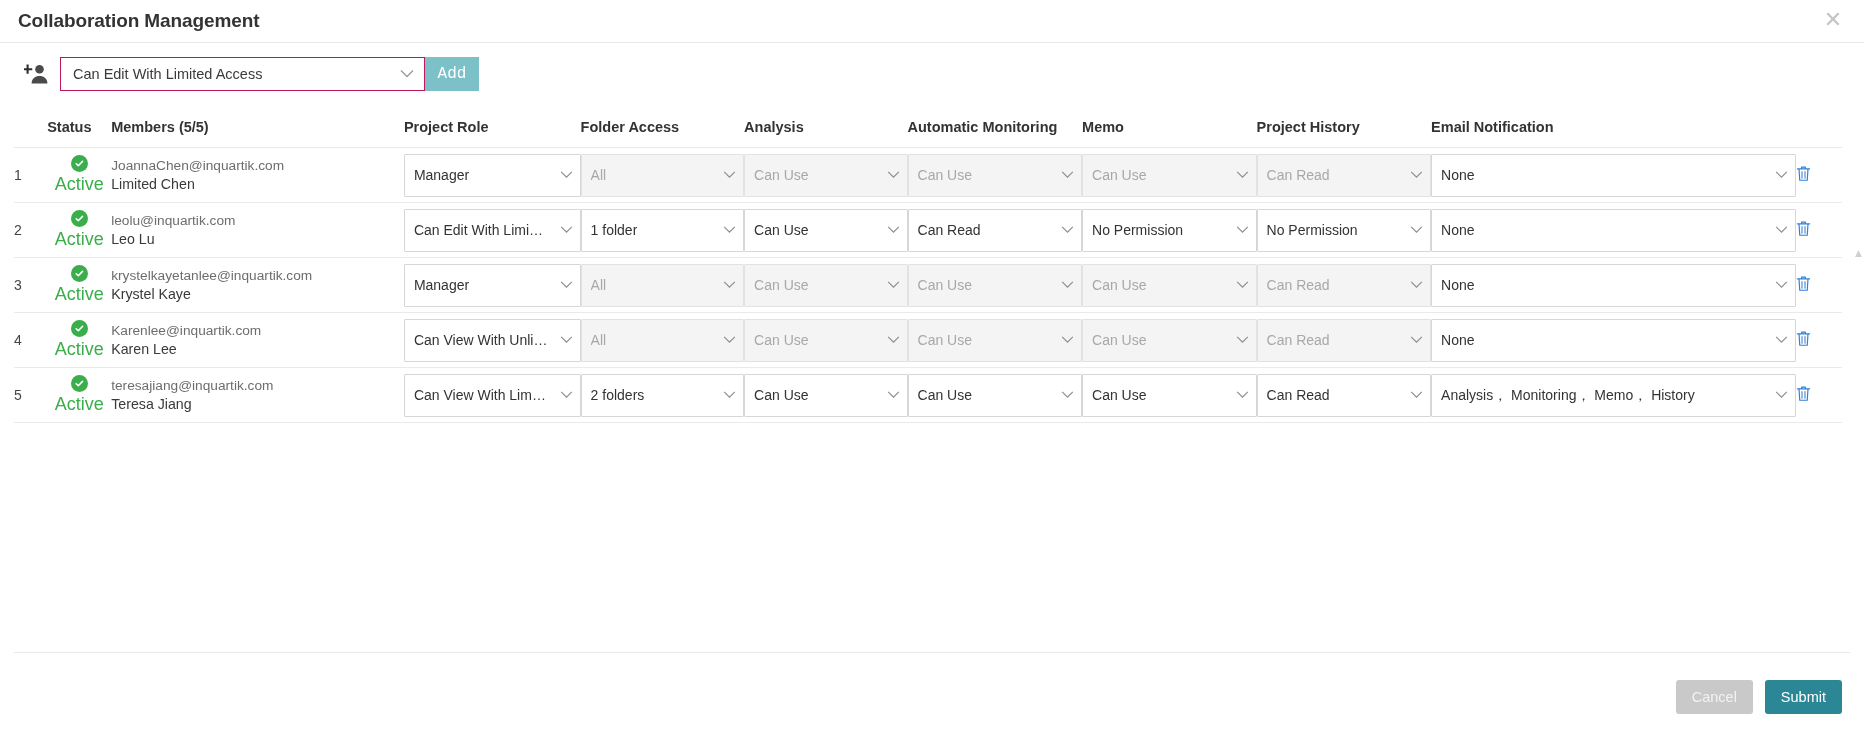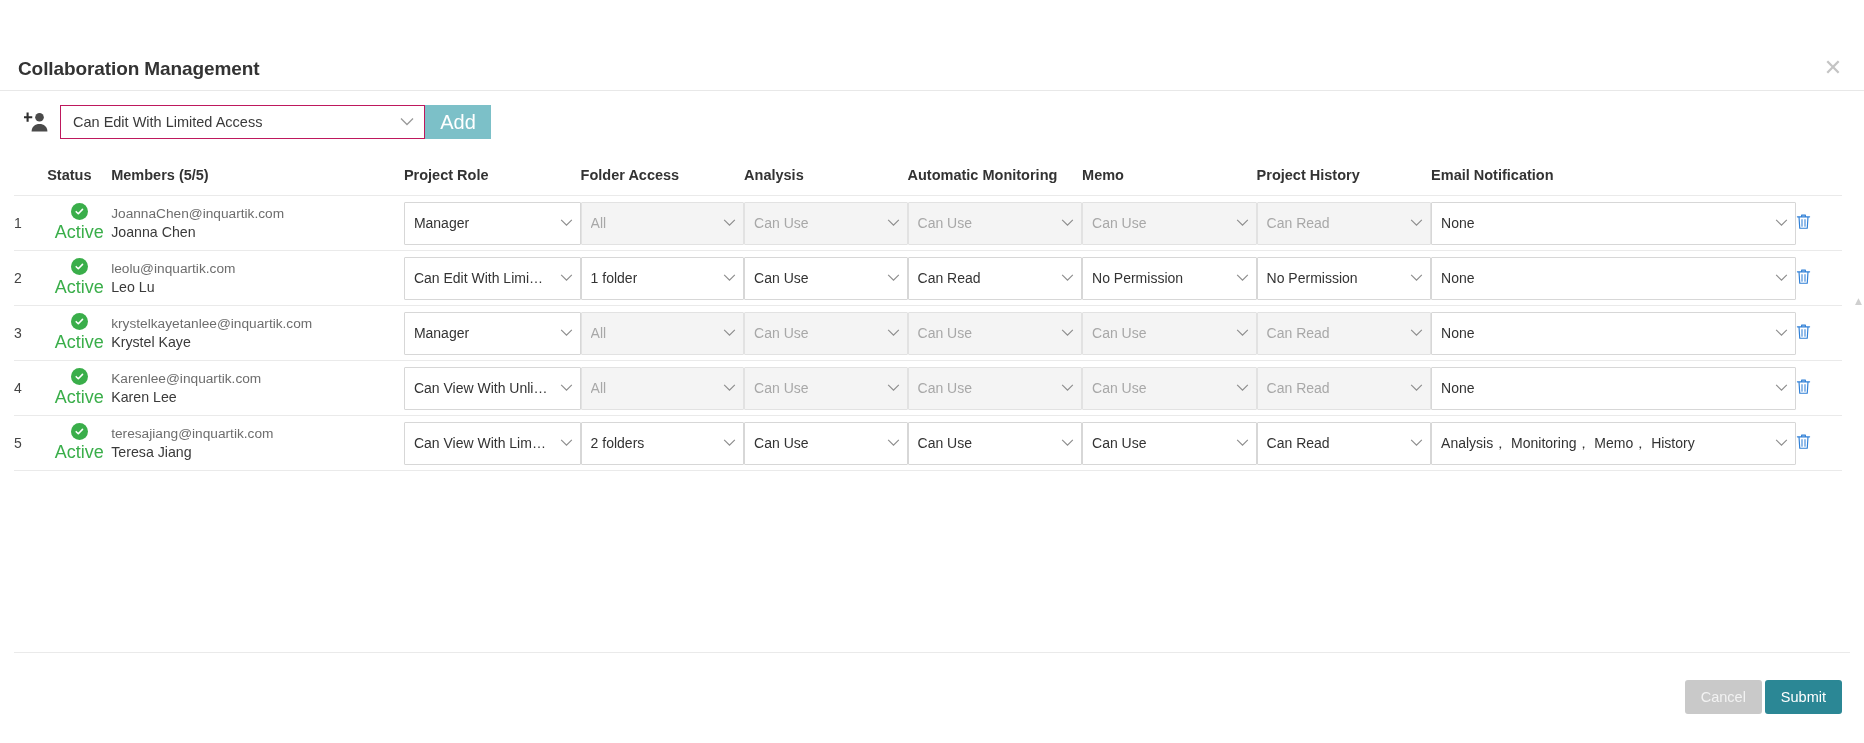--- a/index.html
+++ b/index.html
@@ -18,21 +18,20 @@
   }
 
   
   .dialog-header {
     position: relative;
     height: 42px;
     display: flex;
     align-items: center;
     padding: 0 18px;
     box-sizing: border-box;
-    margin-top: 48px;
   }
   .dialog-title {
     font-size: 19px;
     font-weight: bold;
     color: #333333;
     letter-spacing: -0.1px;
   }
   .close-icon {
     position: absolute;
     right: 18px;
@@ -99,27 +98,27 @@
     cursor: pointer;
   }
   .role-select .chev {
     position: absolute;
     right: 10px;
     top: 50%;
     transform: translateY(-50%);
     display: flex;
   }
   .add-button {
-    width: 66px;
+    width: 54px;
     height: 34px;
     background: #7cc0c8;
     color: #ffffff;
     border: none;
-    font-size: 20px;
-    font-family: Liberation Sans, sans-serif;
+    font-size: 16px;
+    font-family: Liberation Mono, monospace;
     cursor: pointer;
     display: flex;
     align-items: center;
     justify-content: center;
     flex: none;
   }
 
   
   .table-wrap {
     position: relative;
@@ -273,21 +272,21 @@
     right: 14px;
     top: 652px;
     height: 1px;
     background: #eaeaea;
   }
   .footer {
     position: absolute;
     right: 22px;
     top: 680px;
     display: flex;
-    gap: 3px;
+    gap: 12px;
     padding-left: 21px;
   }
   .btn {
     height: 34px;
     min-width: 72px;
     border: none;
     border-radius: 3px;
     font-size: 14.5px;
     font-family: "Liberation Sans", sans-serif;
     cursor: pointer;
@@ -365,21 +364,21 @@
               <span class="check-badge">
                 <svg width="11" height="11" viewBox="0 0 12 12">
                   <path d="M2.4 6.2l2.3 2.3 4.6-4.8" stroke="#ffffff" stroke-width="1.7" fill="none" stroke-linecap="round" stroke-linejoin="round"></path>
                 </svg>
               </span>
               <span class="status-text">Active</span>
             </div>
           </td>
           <td class="member-cell">
             <span class="member-email">JoannaChen@inquartik.com</span>
-            <span class="member-name">Joanna Chen</span>
+            <span class="member-name">Limited Chen</span>
           </td>
           <td class="cell-pad">
             <div class="sel">
               <span class="sel-label">Manager</span>
               <span class="chev">
                 <svg width="13" height="8" viewBox="0 0 14 9">
                   <path d="M1 1l6 6 6-6" stroke="#8d8d8d" stroke-width="1.3" fill="none"></path>
                 </svg>
               </span>
             </div>

